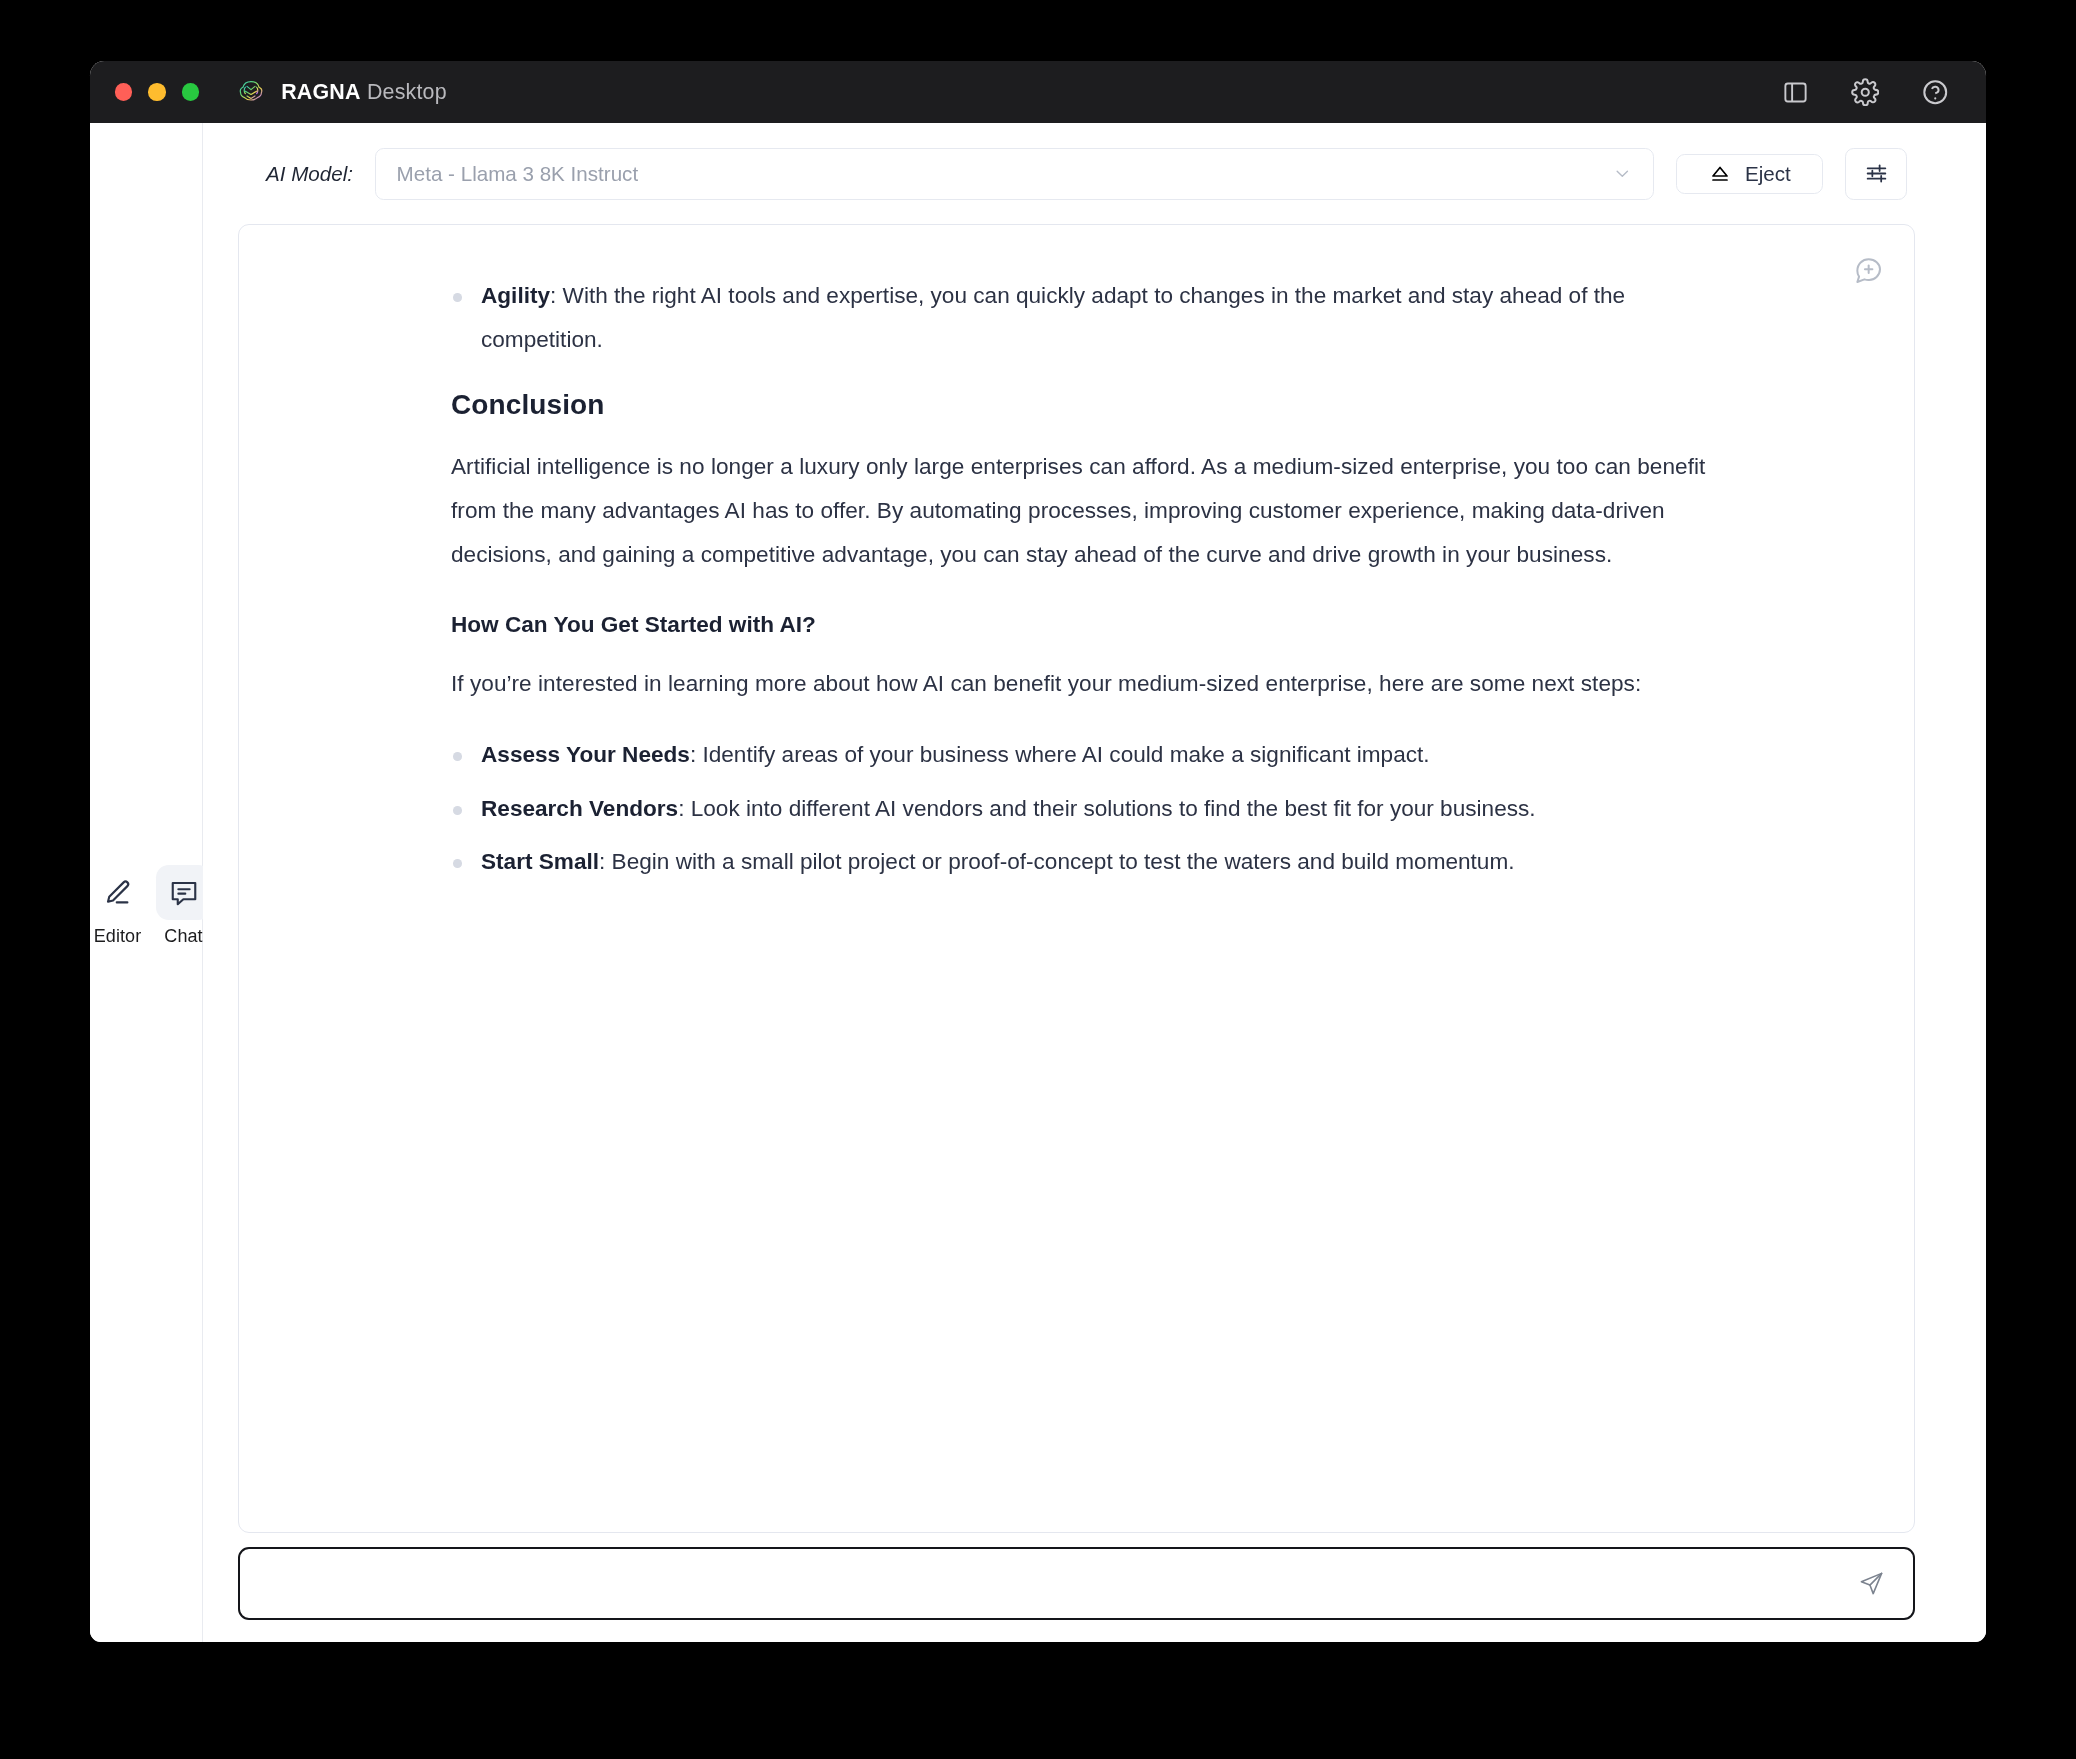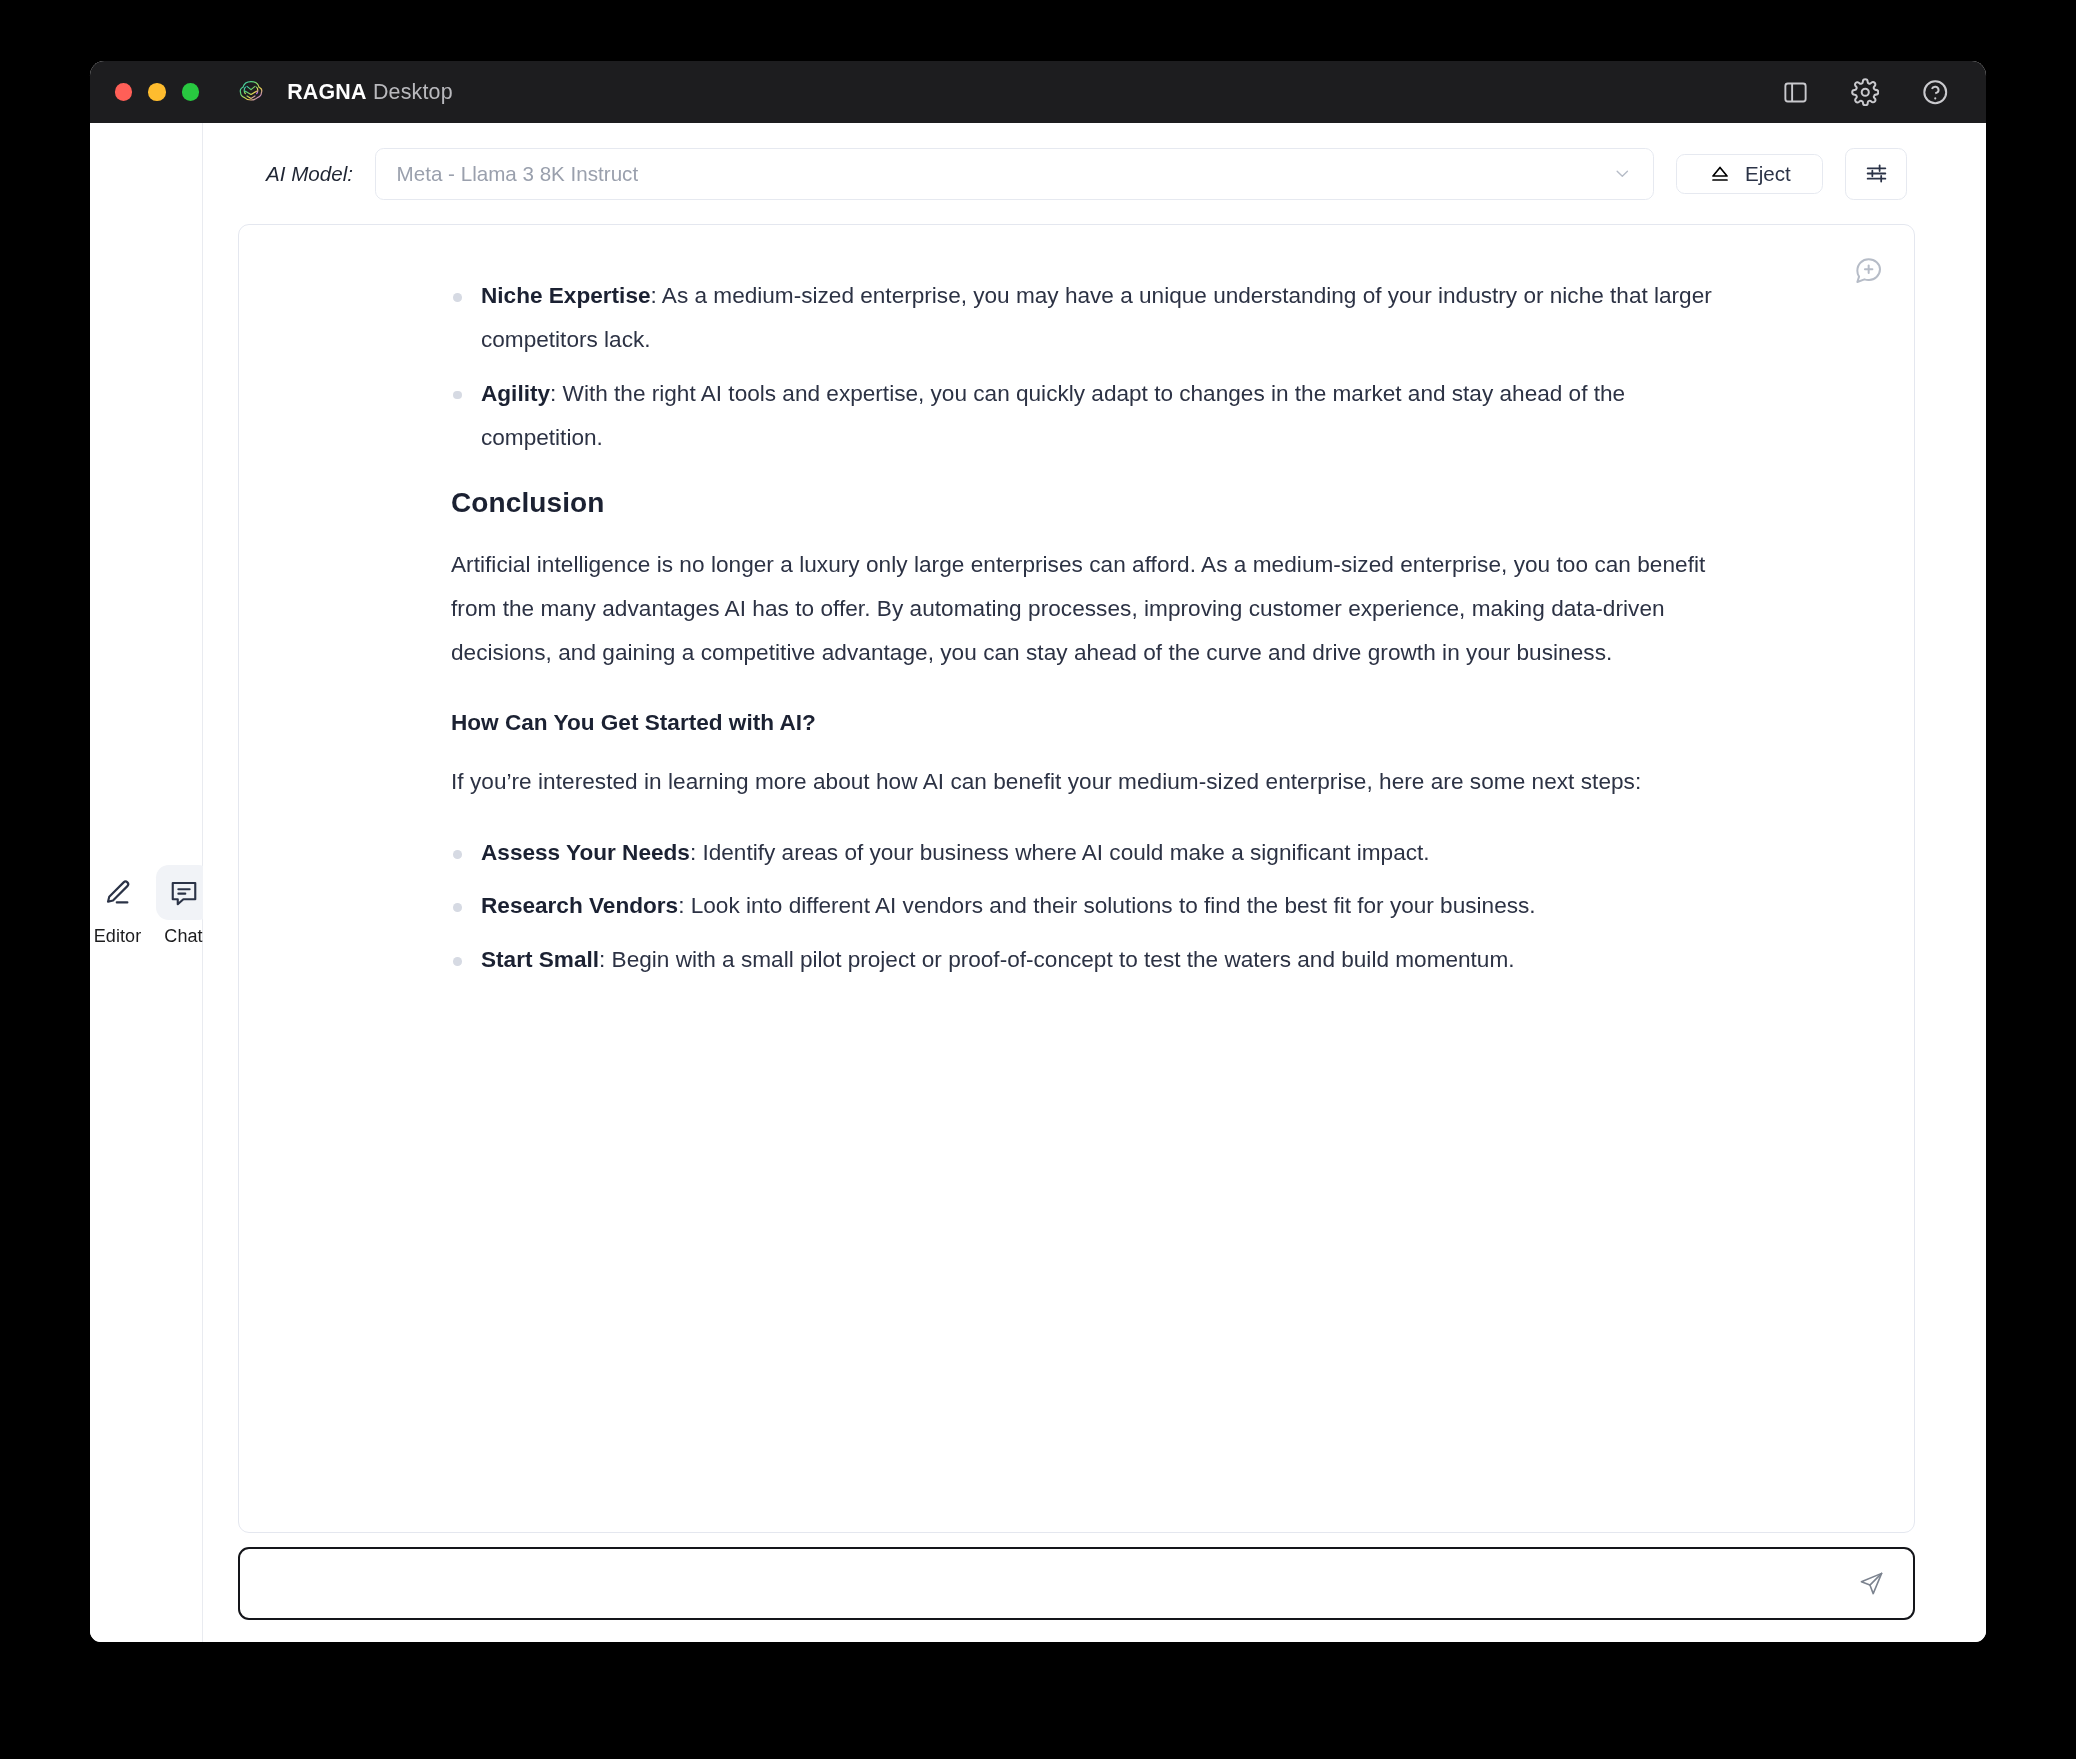--- a/index.html
+++ b/index.html
@@ -37,21 +37,21 @@
   }
   .traffic-lights { display: flex; align-items: center; gap: 16px; }
   .tl { width: 17.4px; height: 17.4px; border-radius: 50%; display:block; }
   .tl-close { background: #ff5f57; }
   .tl-min   { background: #febc2e; }
   .tl-max   { background: #28c840; }
 
   #app-brand {
     display: flex;
     align-items: center;
-    gap: 20px;
+    gap: 14px;
     margin-left: 36px;
   }
   #brand-logo { width: 32px; height: 32px; display:block; }
   .brand-text { font-size: 21.4px; letter-spacing: 0.2px; white-space: nowrap; }
   .brand-strong { color: #ffffff; font-weight: 700; }
   .brand-light  { color: #b9b9bd; font-weight: 400; margin-left: 6.3px; }
 
   #titlebar-actions {
     margin-left: auto;
     display: flex;
@@ -414,21 +414,20 @@
           <svg width="32" height="32" viewBox="0 0 24 24" fill="none" stroke="currentColor" stroke-width="1.5" stroke-linecap="round" stroke-linejoin="round">
             <path d="M21 11.5a8.2 8.2 0 0 1-8.5 8 9.6 9.6 0 0 1-3.2-.5L4 21l1.3-4a7.8 7.8 0 0 1-1.3-4.4C4 7.5 7.8 4 12.5 4S21 7.2 21 11.5z"></path>
             <line x1="12.5" y1="8.7" x2="12.5" y2="14.3"></line>
             <line x1="9.7" y1="11.5" x2="15.3" y2="11.5"></line>
           </svg>
         </div>
 
         <div id="message-body">
 
         <ul class="md-ul">
-              <li class="md-li"><b>Niche Expertise</b><span>: As a medium-sized enterprise, you may have a unique understanding of your industry or niche that larger competitors lack.</span></li>
               <li class="md-li"><b>Agility</b><span>: With the right AI tools and expertise, you can quickly adapt to changes in the market and stay ahead of the competition.</span></li>
             </ul>
             <div class="md-h2">Conclusion</div>
             <p class="md-p">Artificial intelligence is no longer a luxury only large enterprises can afford. As a medium-sized enterprise, you too can benefit from the many advantages AI has to offer. By automating processes, improving customer experience, making data-driven decisions, and gaining a competitive advantage, you can stay ahead of the curve and drive growth in your business.</p>
             <div class="md-h3">How Can You Get Started with AI?</div>
             <p class="md-p">If you’re interested in learning more about how AI can benefit your medium-sized enterprise, here are some next steps:</p>
             <ul class="md-ul">
               <li class="md-li"><b>Assess Your Needs</b><span>: Identify areas of your business where AI could make a significant impact.</span></li>
               <li class="md-li"><b>Research Vendors</b><span>: Look into different AI vendors and their solutions to find the best fit for your business.</span></li>
               <li class="md-li"><b>Start Small</b><span>: Begin with a small pilot project or proof-of-concept to test the waters and build momentum.</span></li>

